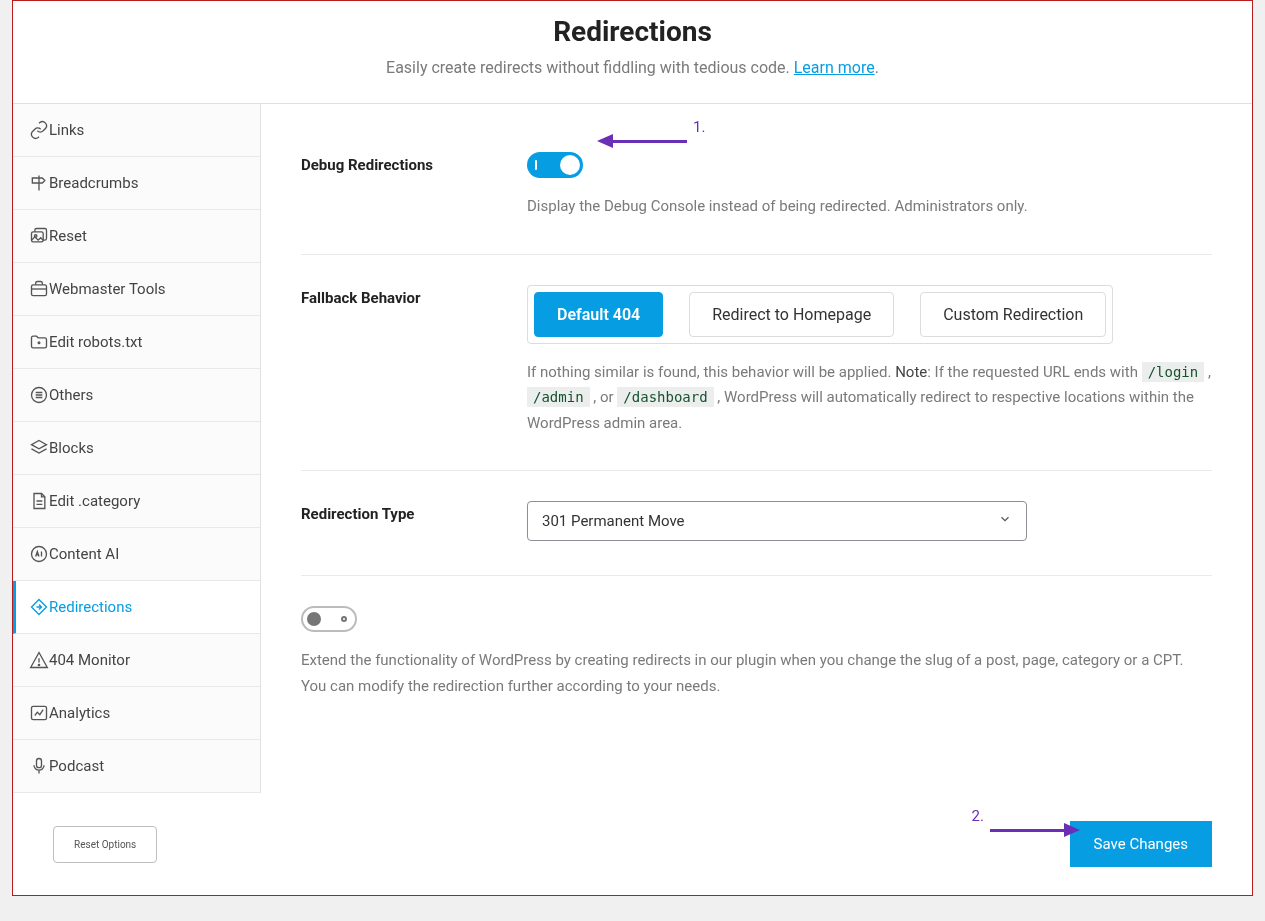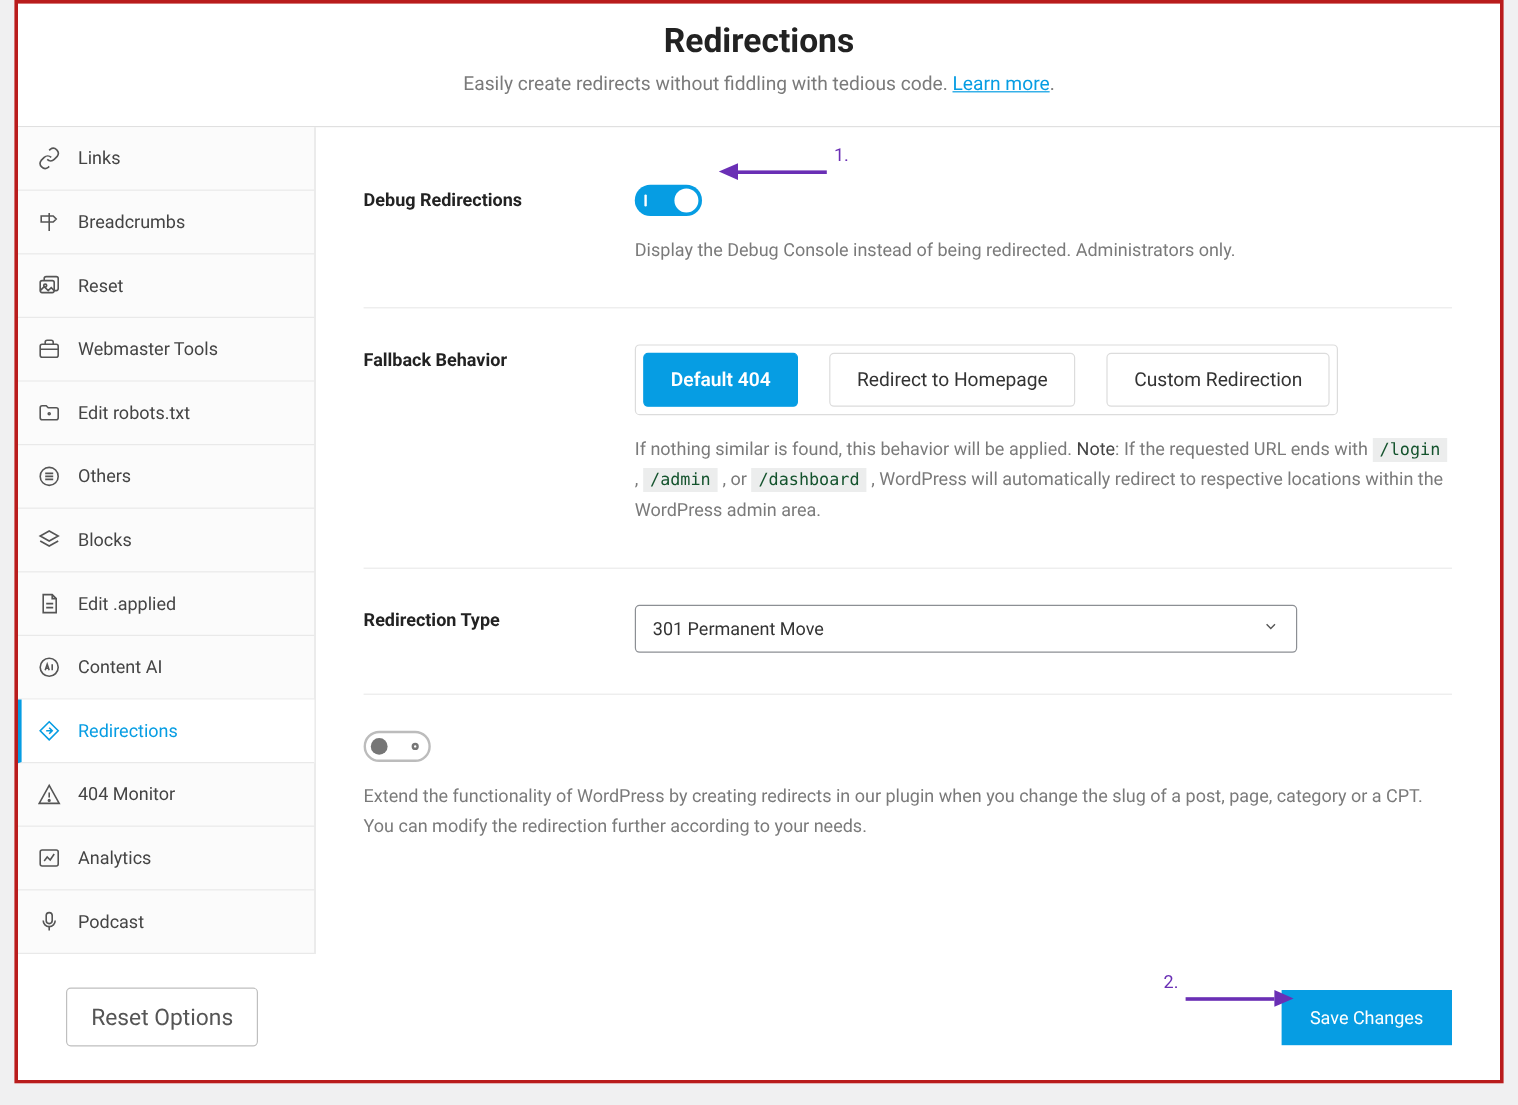--- a/index.html
+++ b/index.html
@@ -4,21 +4,21 @@
 <style>
   * { box-sizing: border-box; margin: 0; padding: 0; }
   body {
     font-family: -apple-system, BlinkMacSystemFont, "Segoe UI", Roboto, sans-serif;
     background: #f0f0f1;
     color: #333;
     font-size: 15px;
   }
   .page {
     background: #fff;
-    border: 3px solid #b91c1c;
+    border: 1px solid #b91c1c;
     margin: 0 12px 0 12px;
   }
   .header {
     text-align: center;
     padding: 14px 20px 26px;
     border-bottom: 1px solid #e0e0e0;
   }
   .header h1 {
     font-size: 28px;
     font-weight: 700;
@@ -36,21 +36,20 @@
     display: flex;
   }
   .sidebar {
     width: 248px;
     border-right: 1px solid #e0e0e0;
     background: #fbfbfb;
   }
   .sidebar-item {
     display: flex;
     align-items: center;
-    gap: 14px;
     padding: 16px 16px;
     border-bottom: 1px solid #e9e9e9;
     color: #444;
     cursor: pointer;
     font-size: 15px;
   }
   .sidebar-item .icon {
     width: 20px;
     height: 20px;
     color: #555;
@@ -132,35 +131,35 @@
     border: 1px solid #dcdcdc; border-radius: 4px; padding: 6px; width: fit-content;
   }
   .seg button {
     border: 1px solid #dcdcdc; background: #fff; color: #333;
     padding: 12px 22px; border-radius: 4px; font-size: 16px; cursor: pointer;
     font-family: inherit;
   }
   .seg button.active { background: #069de3; color: #fff; border-color: #069de3; font-weight: 600; }
 
   .select {
-    width: 552px; border: 1px solid #8c8f94; border-radius: 4px;
+    width: 500px; border: 1px solid #8c8f94; border-radius: 4px;
     padding: 10px 14px; font-size: 15px; display: flex;
     justify-content: space-between; align-items: center; cursor: pointer;
     color: #333;
   }
   .select .chev { color: #555; }
 
   .footer {
     display: flex; justify-content: space-between; align-items: center;
     padding: 28px 40px 28px 40px;
     background: #fff;
   }
   .btn-secondary {
     border: 1px solid #bfbfbf; background: #fff; color: #555;
-    padding: 12px 20px; border-radius: 4px; font-size: 19px; cursor: pointer;
+    padding: 12px 20px; border-radius: 4px; font-size: 10px; cursor: pointer;
     font-family: inherit;
   }
   .btn-primary {
     border: none; background: #069de3; color: #fff;
     padding: 14px 24px; border-radius: 0; font-size: 15px; cursor: pointer;
     font-family: inherit;
   }
 
   
   .annot { position: absolute; display: flex; align-items: center; gap: 6px; color: #6a2fb5; font-size: 15px; }
@@ -267,21 +266,21 @@
       </div>
 
       <div class="sidebar-item">
         <span class="icon">
           <svg width="20" height="20" viewBox="0 0 24 24" fill="none" stroke="currentColor" stroke-width="1.6">
               <path d="M6 3h9l4 4v14H6z"></path>
               <path d="M15 3v4h4"></path>
               <path d="M9 12h7M9 16h7"></path>
             </svg>
         </span>
-        <span>Edit .applied</span>
+        <span>Edit .category</span>
       </div>
 
       <div class="sidebar-item">
         <span class="icon">
           <svg width="20" height="20" viewBox="0 0 24 24" fill="none" stroke="currentColor" stroke-width="1.6">
               <circle cx="12" cy="12" r="9"></circle>
               <path d="M8 15l2-6 2 6M9 13h2"></path>
               <path d="M15 9v6"></path>
             </svg>
         </span>

